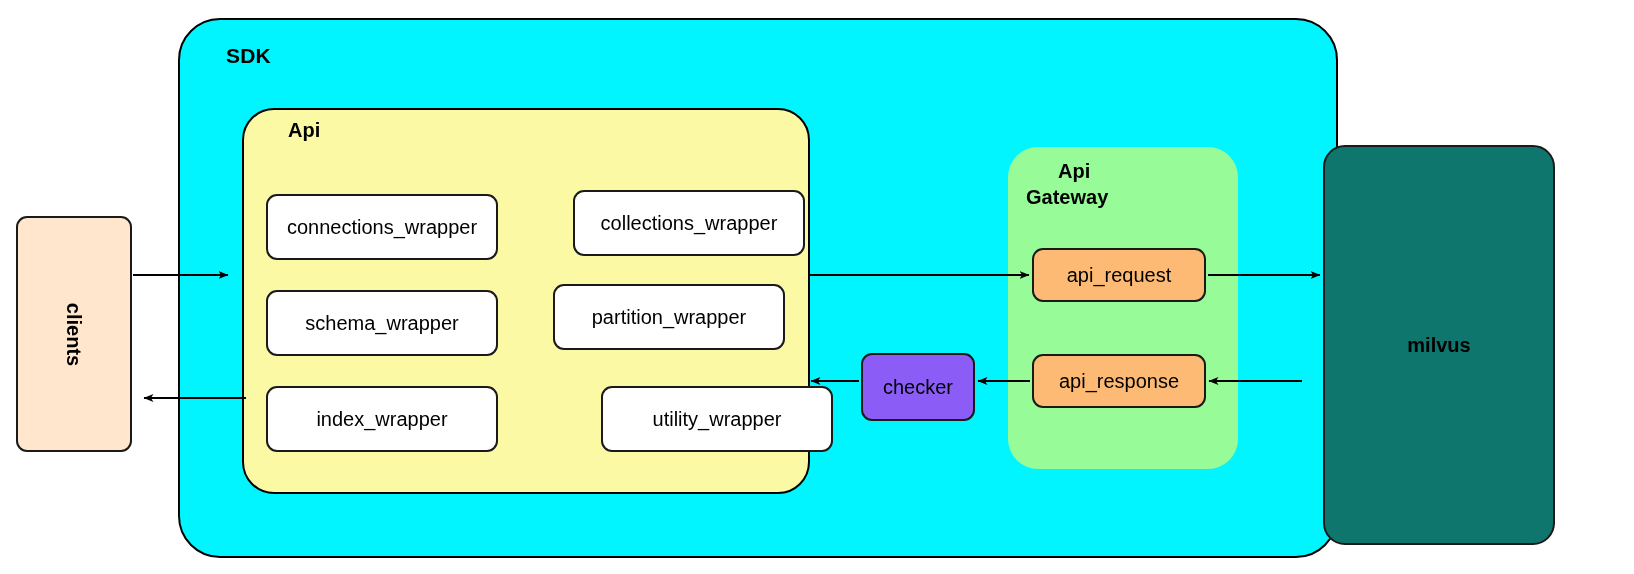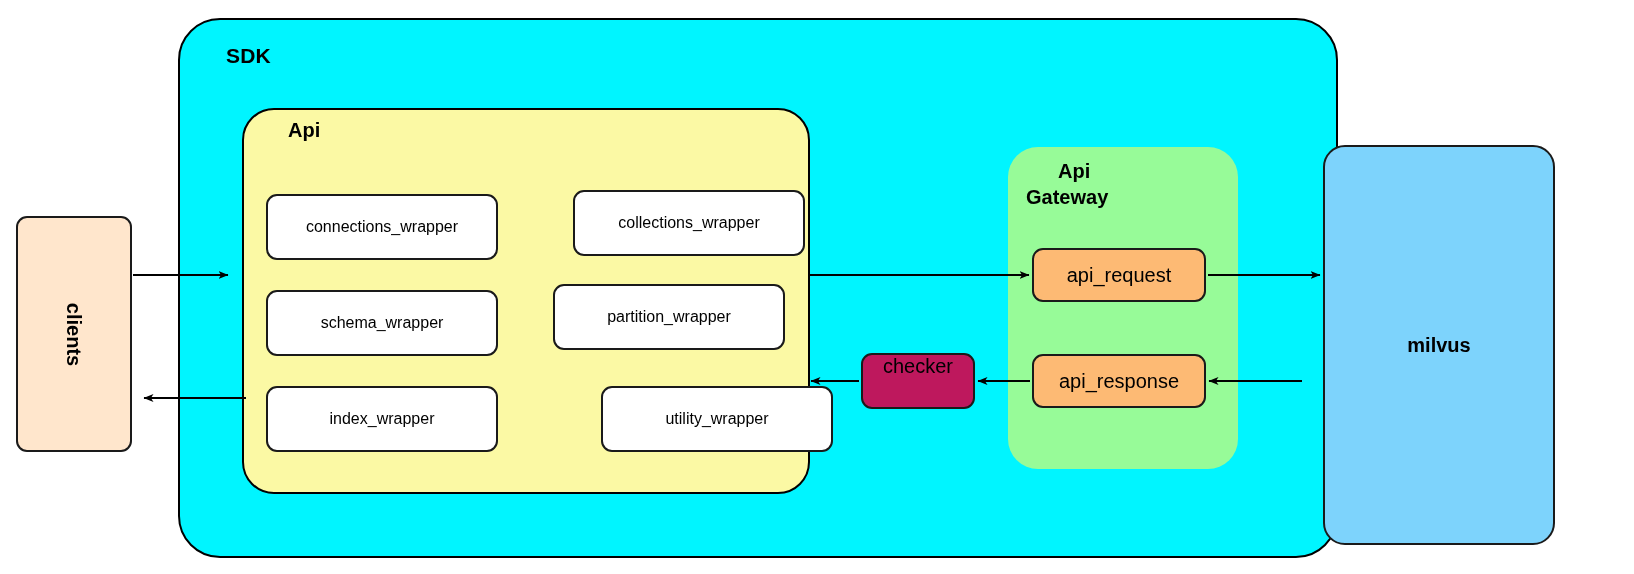--- a/index.html
+++ b/index.html
@@ -75,46 +75,47 @@
   .gateway-label .l2 { display: block; padding-left: 4px; }
 
   
   .wrapper-box {
     border: 2px solid #1a1a1a;
     background: #ffffff;
     border-radius: 11px;
     display: flex;
     align-items: center;
     justify-content: center;
-    font-size: 16px;
+    font-size: 20px;
     color: #000000;
     width: 232px;
     height: 66px;
   }
 
   .gw-box {
     border: 2px solid #1a1a1a;
     background: #fdba74;
     border-radius: 11px;
     display: flex;
     align-items: center;
     justify-content: center;
     font-size: 20px;
     color: #000000;
     width: 174px;
     height: 54px;
   }
 
   .checker-box {
     left: 861px; top: 353px;
-    width: 114px; height: 56px;
-    border: 2px solid #1a1a1a;
-    background: #be185d;
-    border-radius: 11px;
-    display: flex;
+    width: 114px; height: 68px;
+    border: 2px solid #1a1a1a;
+    background: #8b5cf6;
+    border-radius: 11px;
+    display: flex;
+    align-items: center;
     justify-content: center;
     font-size: 20px;
     color: #000000;
   }
 
   .clients-box {
     left: 16px; top: 216px;
     width: 116px; height: 236px;
     background: #FFE6CC;
     border: 2px solid #1a1a1a;
@@ -127,21 +128,21 @@
     transform: rotate(90deg);
     white-space: nowrap;
     font-size: 20px;
     font-weight: bold;
     color: #000000;
   }
 
   .milvus-box {
     left: 1323px; top: 145px;
     width: 232px; height: 400px;
-    background: #7dd3fc;
+    background: #0f766e;
     border: 2px solid #1a1a1a;
     border-radius: 22px;
     display: flex;
     align-items: center;
     justify-content: center;
     font-size: 20px;
     font-weight: bold;
     color: #000000;
   }
 

